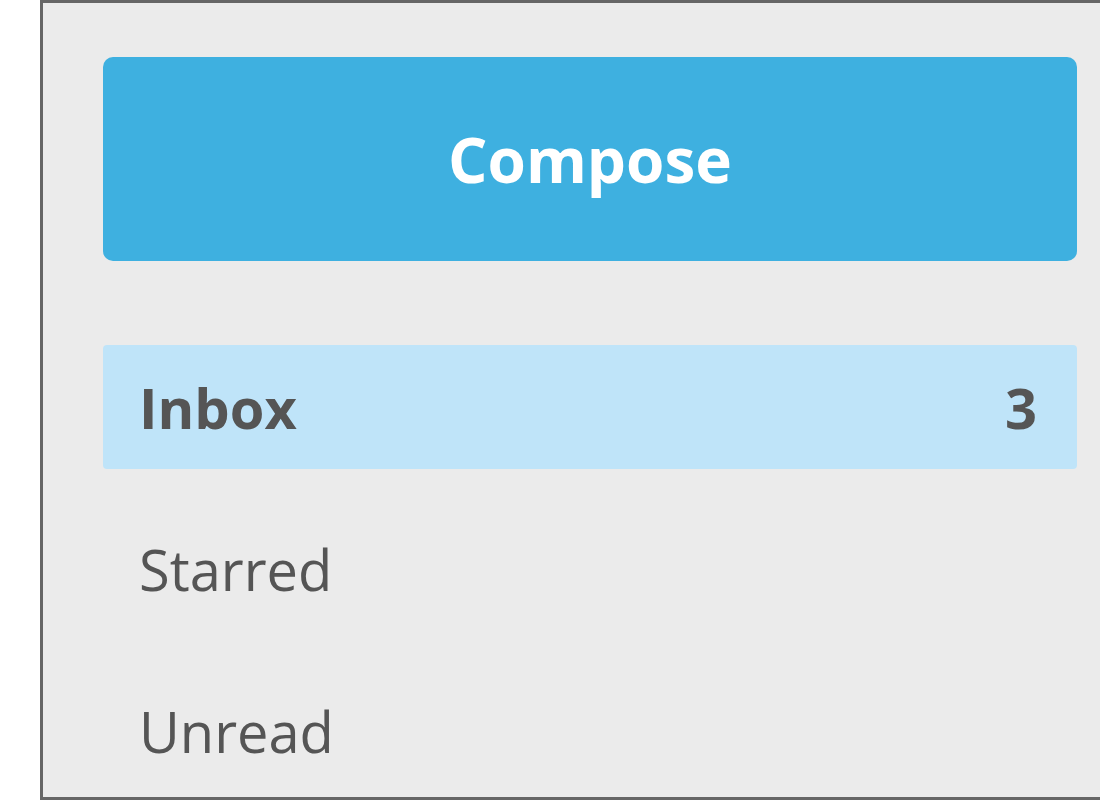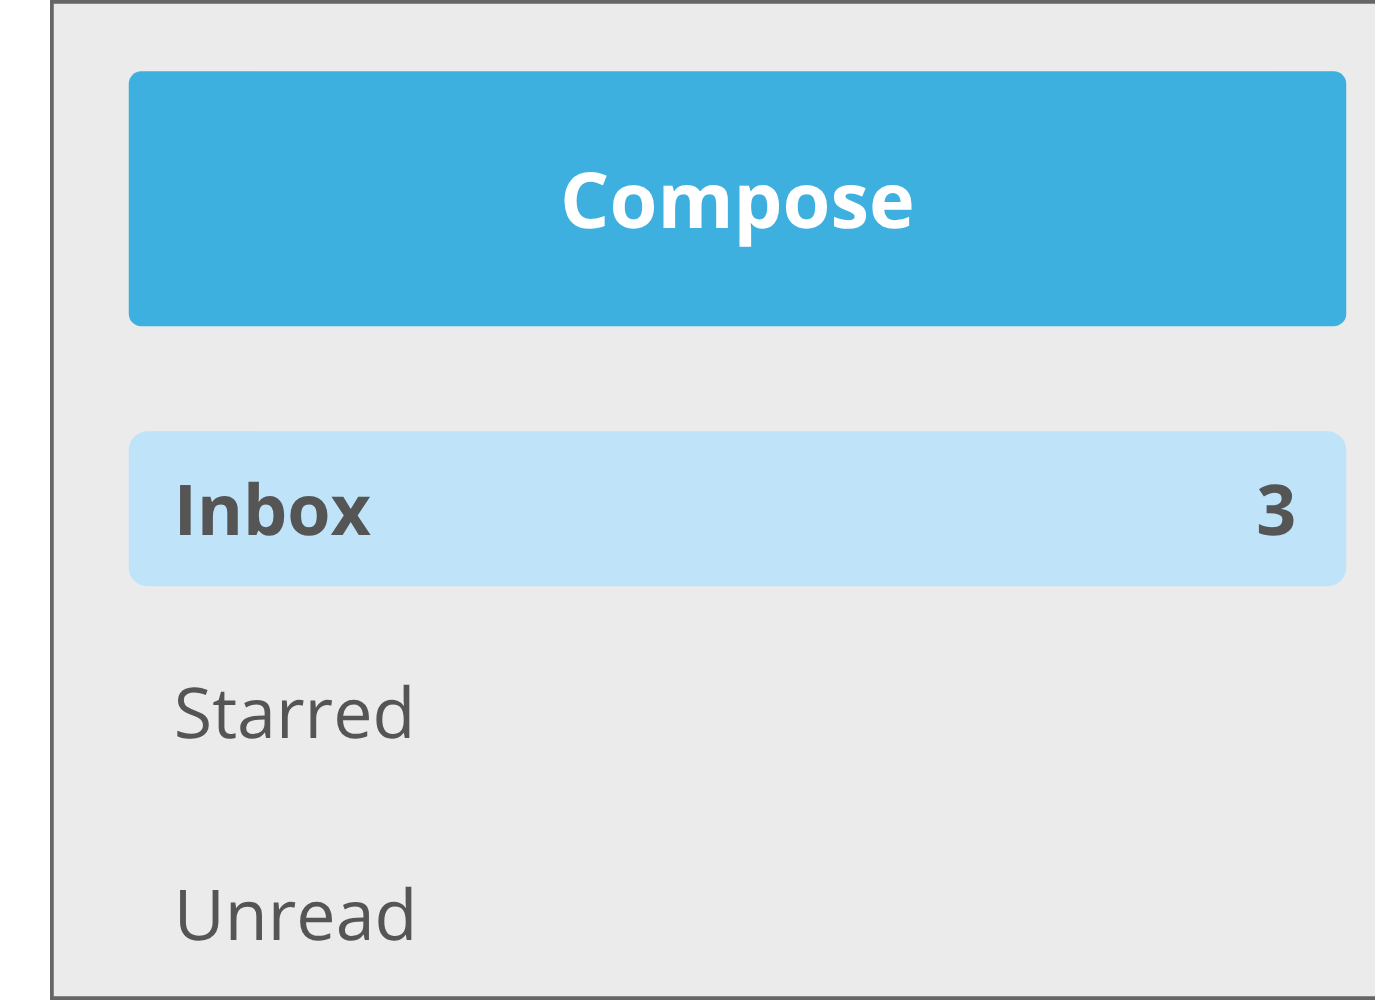--- a/index.html
+++ b/index.html
@@ -38,21 +38,21 @@
       margin-top: 84px;
     }
     .folder-item {
       display: flex;
       justify-content: space-between;
       align-items: center;
       padding: 24px 40px 24px 36px;
       font-size: 56px;
       color: #555;
       cursor: pointer;
-      border-radius: 15px;
+      border-radius: 4px;
     }
     .folder-item.active {
       background: #bfe4f9;
       font-weight: 700;
     }
     .folder-item + .folder-item {
       margin-top: 38px;
     }
     .folder-count {
       font-weight: 700;

